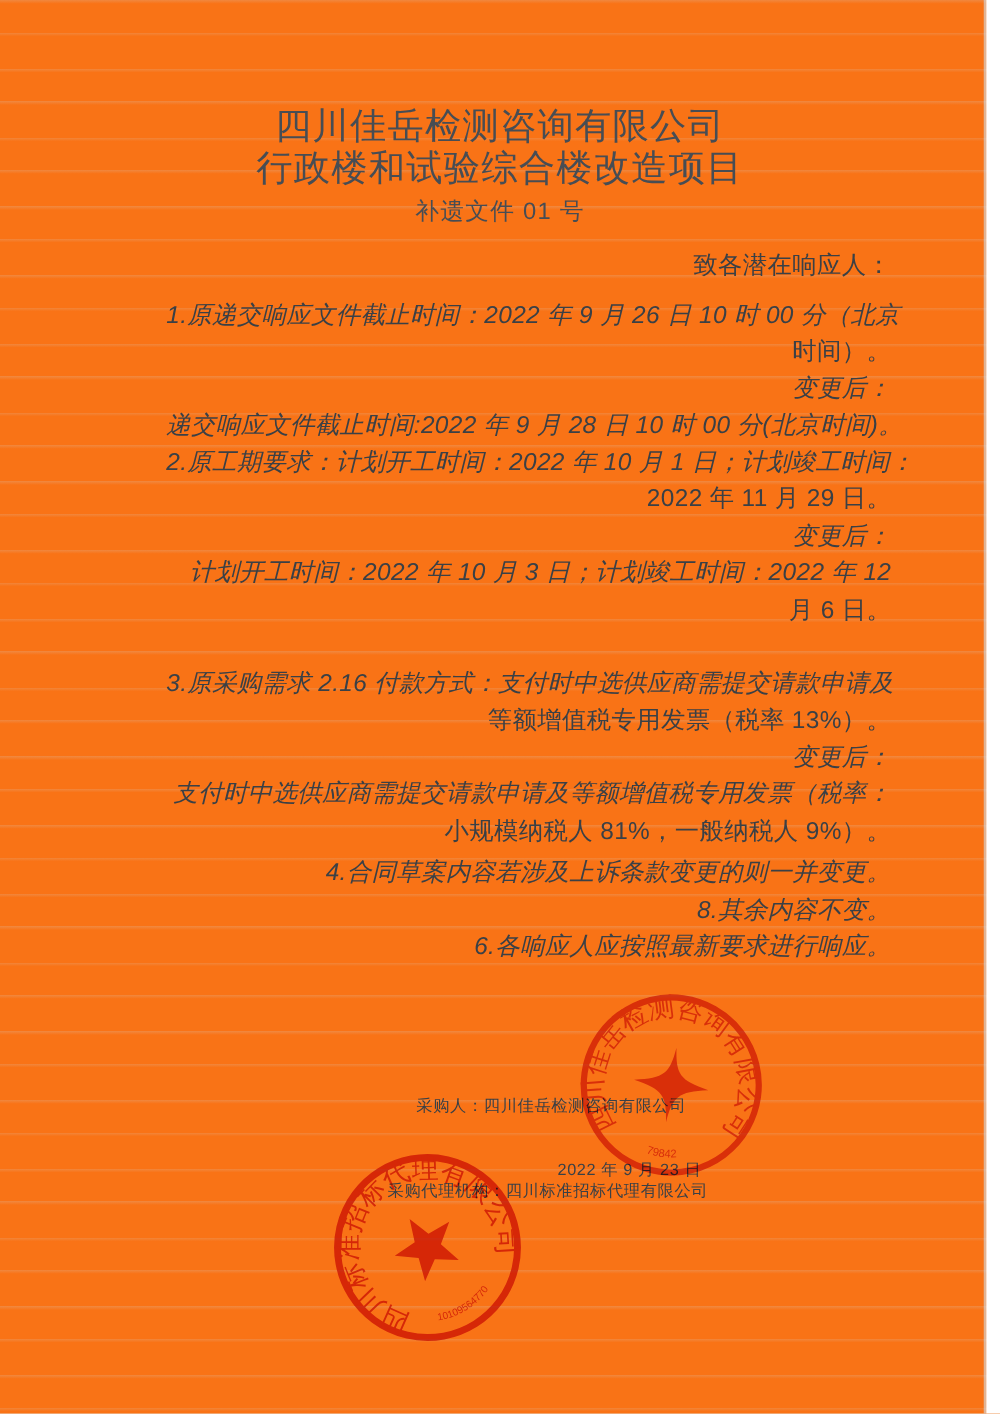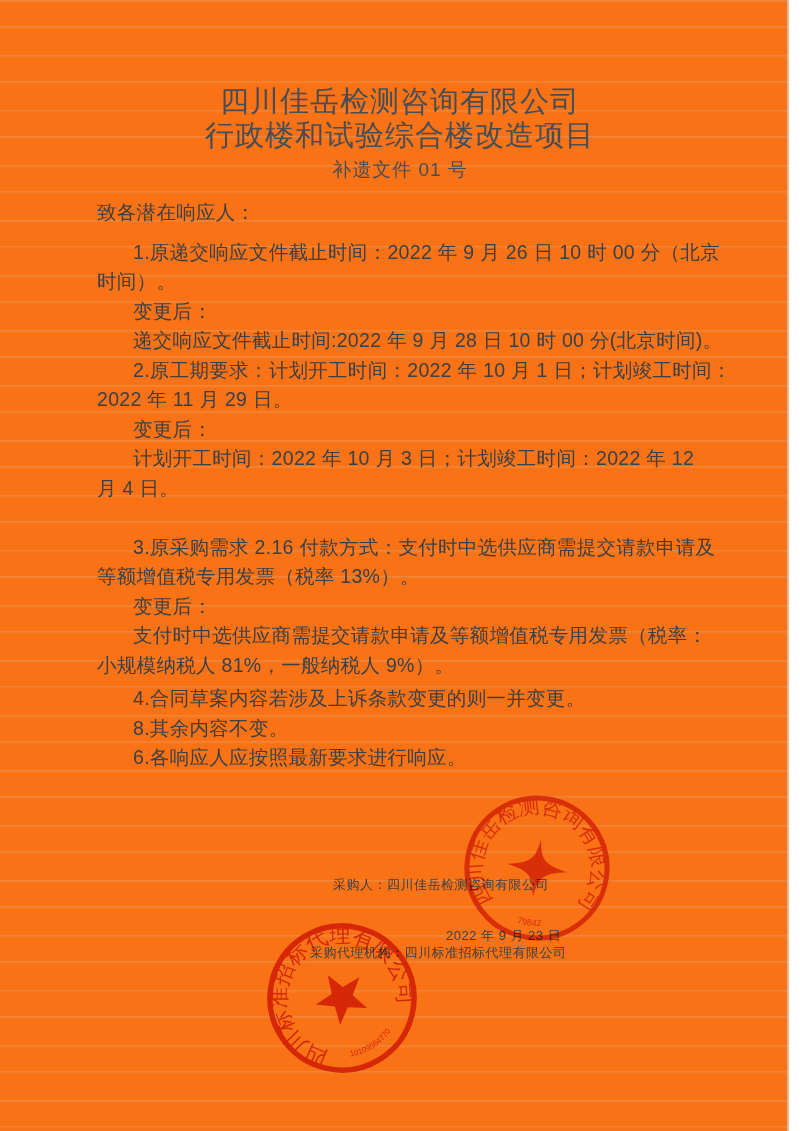--- a/index.html
+++ b/index.html
@@ -23,30 +23,30 @@
     );
     pointer-events: none;
   }
   .edge-strip { position: absolute; top: 0; bottom: 0; right: 0; width: 11px; background: #ffffff; }
   .edge-line  { position: absolute; top: 0; bottom: 0; right: 11px; width: 2px; background: #d2d7db; opacity: .65; }
 
   .title-block { position: absolute; left: 0; top: 84px; width: 800px; text-align: center; color: #474d54; }
   .title-line  { font-size: 29px; line-height: 34px; letter-spacing: 1px; }
   .title-line.small { font-size: 19px; line-height: 32px; margin-top: 2px; }
 
-  .body-text { position: absolute; left: 97px; top: 198px; width: 616px; }
+  .body-text { position: absolute; left: 97px; top: 198px; width: 616px; text-align: right; }
   .body-text .line {
     font-size: 19.5px;
     line-height: 29.5px;
     min-height: 29.5px;
     white-space: nowrap;
     letter-spacing: 0.3px;
     color: #3a4046;
   }
-  .body-text .line.indent { text-indent: 36px; }
+  .body-text .line.indent { text-indent: 36px; font-style: italic; }
 
   .sig { position: absolute; font-size: 13px; color: #3a4046; letter-spacing: 0.5px; white-space: nowrap; margin-top: 28px; }
   .sig.buyer  { left: 333px; top: 848px; }
   .sig.agency { left: 310px; top: 916px; }
   .sig.date   { left: 446px; top: 899px; }
 
   .stamp {
     position: absolute;
     mix-blend-mode: multiply;
     filter: blur(0.4px);
@@ -73,21 +73,21 @@
   <main class="body-text">
       <div class="line">致各潜在响应人：</div>
       <div class="line indent" style="margin-top: 10px;">1.原递交响应文件截止时间：2022 年 9 月 26 日 10 时 00 分（北京</div>
       <div class="line">时间）。</div>
       <div class="line indent">变更后：</div>
       <div class="line indent">递交响应文件截止时间:2022 年 9 月 28 日 10 时 00 分(北京时间)。</div>
       <div class="line indent">2.原工期要求：计划开工时间：2022 年 10 月 1 日；计划竣工时间：</div>
       <div class="line">2022 年 11 月 29 日。</div>
       <div class="line indent">变更后：</div>
       <div class="line indent">计划开工时间：2022 年 10 月 3 日；计划竣工时间：2022 年 12</div>
-      <div class="line">月 4 日。</div>
+      <div class="line">月 6 日。</div>
       <div class="line"></div>
       <div class="line indent">3.原采购需求 2.16 付款方式：支付时中选供应商需提交请款申请及</div>
       <div class="line">等额增值税专用发票（税率 13%）。</div>
       <div class="line indent">变更后：</div>
       <div class="line indent">支付时中选供应商需提交请款申请及等额增值税专用发票（税率：</div>
       <div class="line">小规模纳税人 81%，一般纳税人 9%）。</div>
       <div class="line indent" style="margin-top: 4px;">4.合同草案内容若涉及上诉条款变更的则一并变更。</div>
       <div class="line indent">8.其余内容不变。</div>
       <div class="line indent">6.各响应人应按照最新要求进行响应。</div>
     </main>

